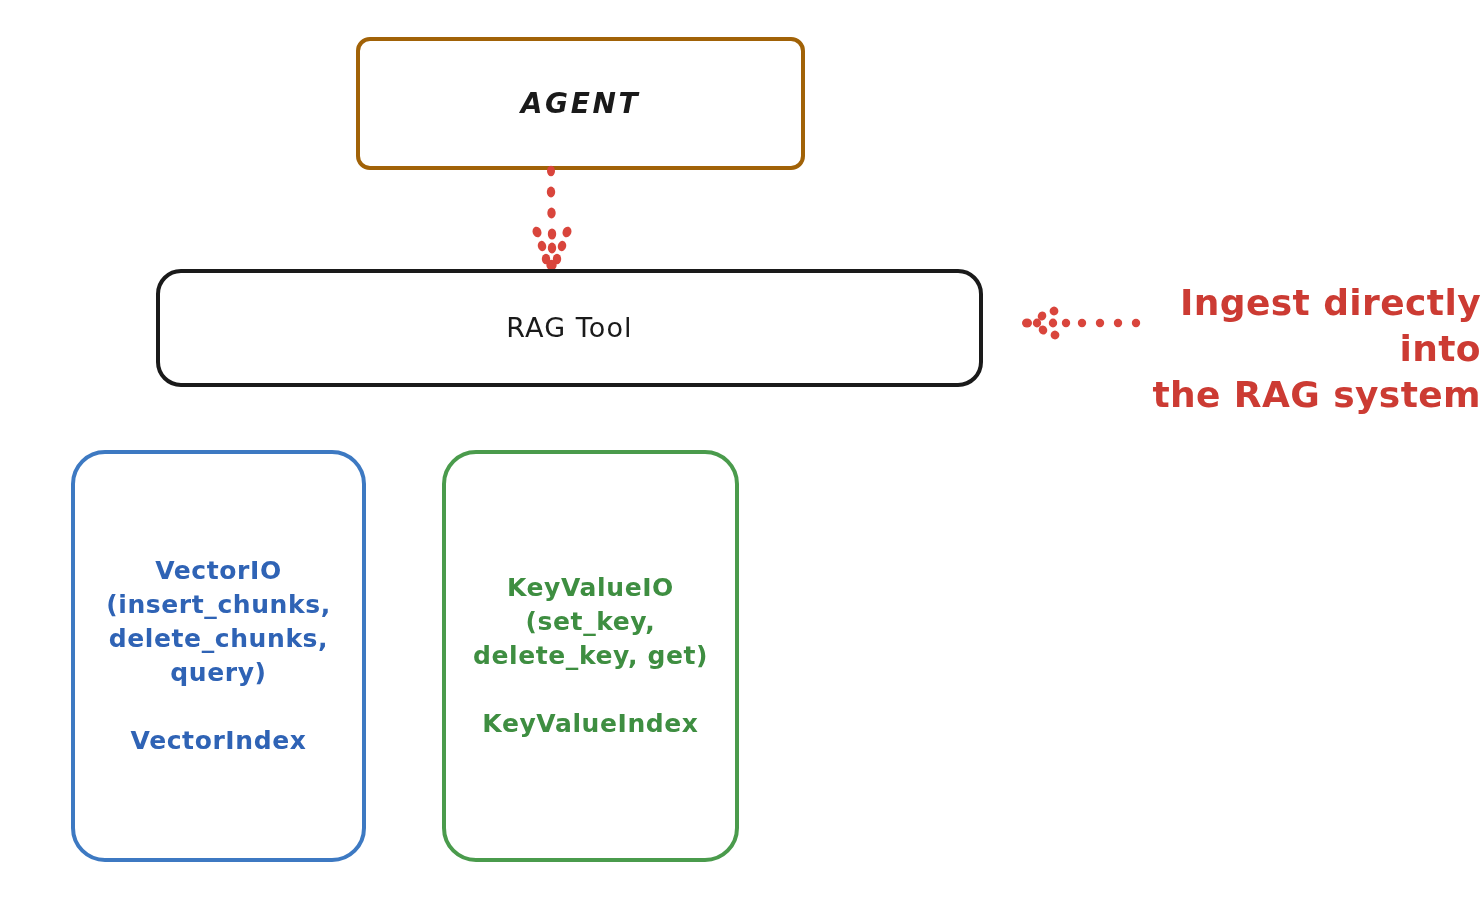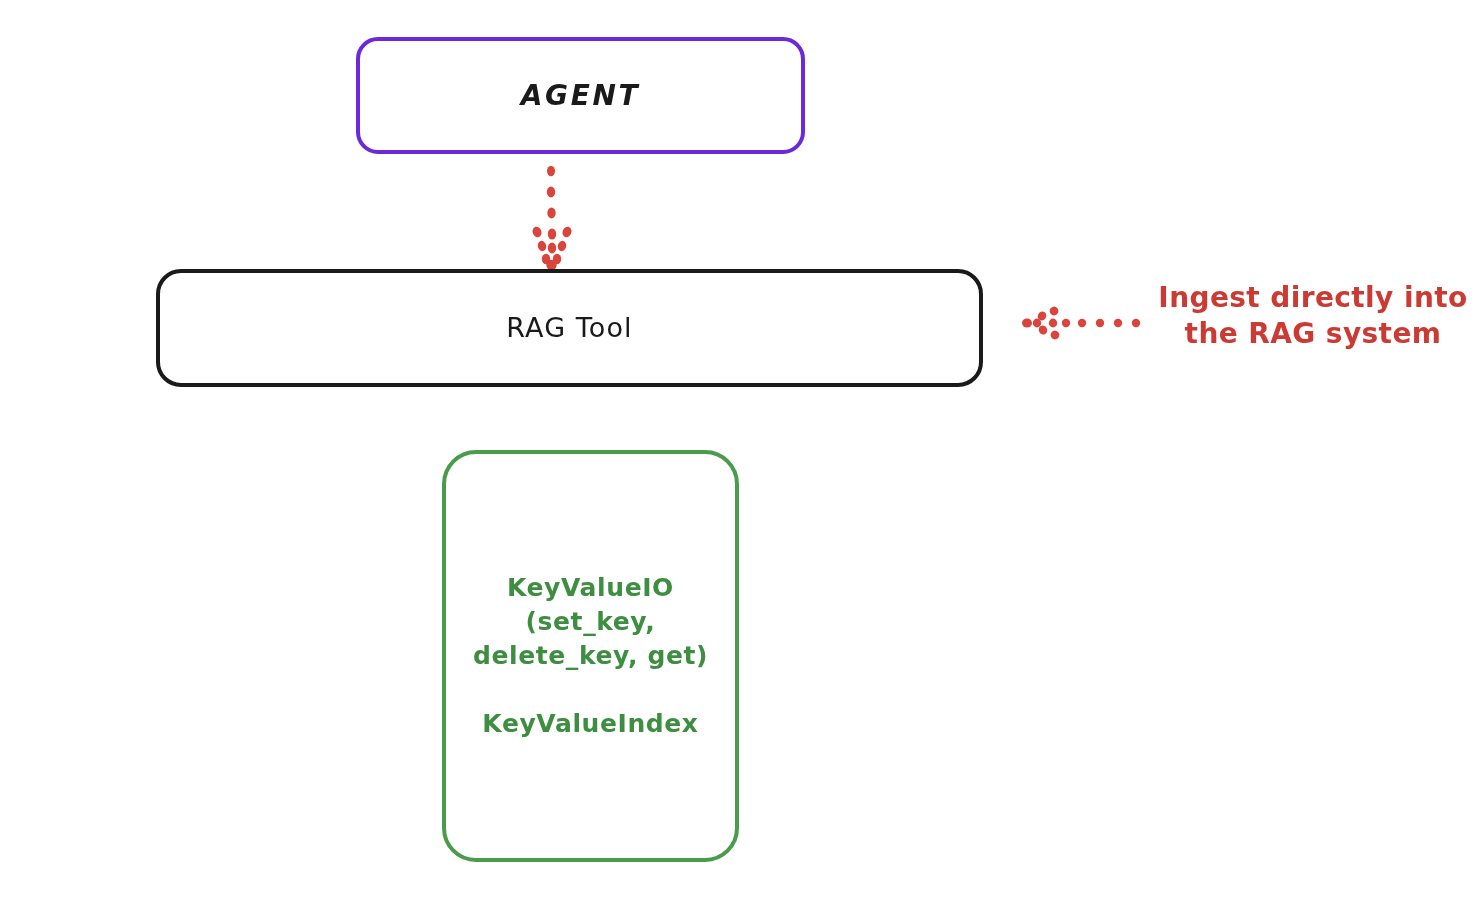--- a/index.html
+++ b/index.html
@@ -32,23 +32,23 @@
     white-space: pre-line;
     line-height: 1.34;
     letter-spacing: 0.6px;
   }
 
   
   #agent-node {
     left: 356px;
     top: 37px;
     width: 449px;
-    height: 117px;
-    border: 4px solid #6d28d9;
-    border-radius: 22px;
+    height: 133px;
+    border: 4px solid #a16207;
+    border-radius: 14px;
   }
   #agent-node .node-label {
     color: #1a1a1a;
     font-size: 28px;
     font-style: italic;
     font-weight: 600;
     letter-spacing: 2.6px;
     font-family: "DejaVu Sans", sans-serif;
   }
 
@@ -121,26 +121,26 @@
     height: 50px;
   }
 
   
   #ingest-annotation {
     position: absolute;
     left: 1145px;
     top: 280px;
     width: 336px;
     color: #cc3b33;
-    font-size: 28px;
+    font-size: 36px;
     font-weight: 600;
     line-height: 1.28;
     letter-spacing: 0.4px;
     white-space: pre-line;
-    text-align: center;
+    text-align: right;
   }
 </style>
 </head>
 <body>
 
 <div id="canvas">
 
   <div class="node" id="agent-node">
     <span class="node-label">AGENT</span>
   </div>
@@ -179,20 +179,28 @@
       <ellipse cx="24" cy="20" rx="4.2" ry="4.6" transform="rotate(30 24 20)"></ellipse>
       <ellipse cx="25" cy="34" rx="4.2" ry="4.6" transform="rotate(-30 25 34)"></ellipse>
       <ellipse cx="19" cy="27" rx="4.2" ry="4.4"></ellipse>
       <ellipse cx="9" cy="27" rx="5.0" ry="4.6"></ellipse>
     </g>
   </svg>
 
   <div id="ingest-annotation">Ingest directly into
 the RAG system</div>
 
+  <div class="node card" id="vectorio-node">
+    <span class="node-label">VectorIO
+(insert_chunks,
+delete_chunks,
+query)
+
+VectorIndex</span>
+  </div>
 
   <div class="node card" id="keyvalueio-node">
     <span class="node-label">KeyValueIO
 (set_key,
 delete_key, get)
 
 KeyValueIndex</span>
   </div>
 
 

